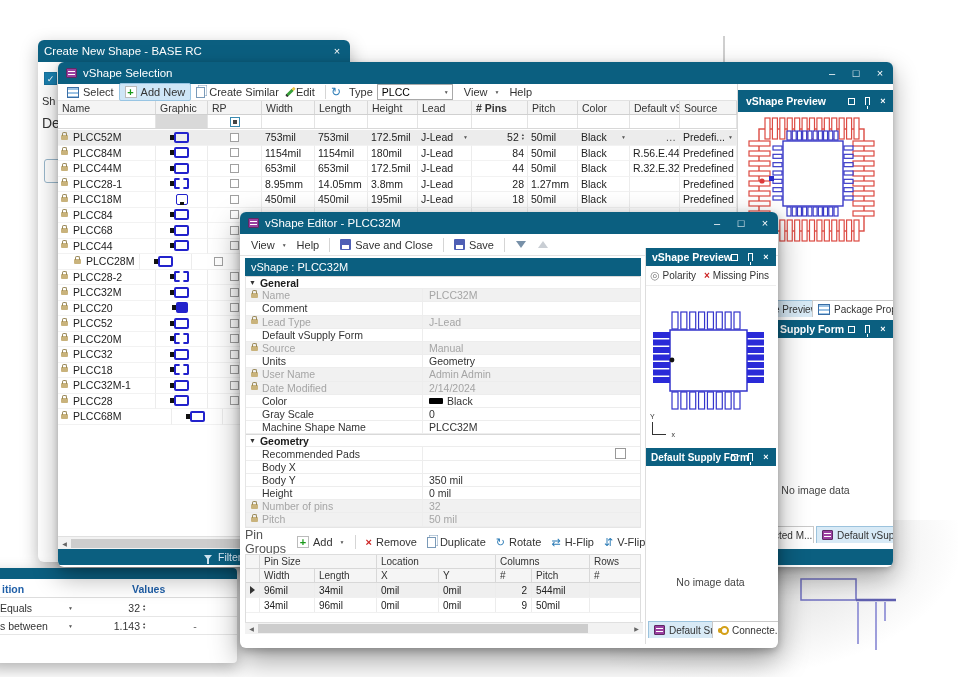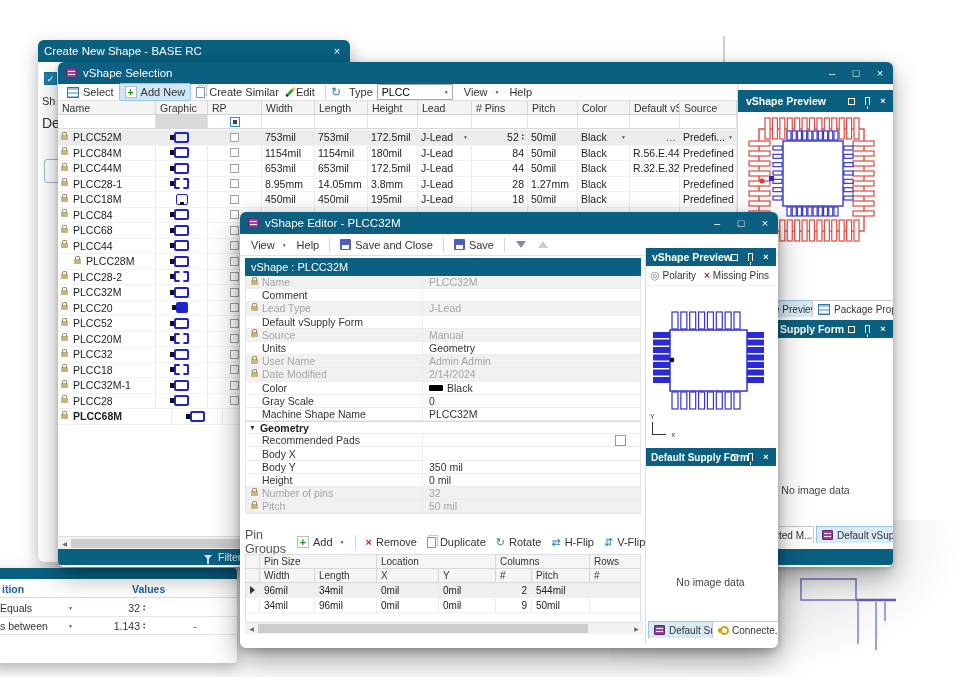--- a/index.html
+++ b/index.html
@@ -192,21 +192,21 @@
     </div>
 
     <div class="th" style="top:39px;">
       <div style="width:98px;">Name</div>
       <div style="width:52px;">Graphic</div>
       <div style="width:54px;">RP</div>
       <div style="width:53px;">Width</div>
       <div style="width:53px;">Length</div>
       <div style="width:50px;">Height</div>
       <div style="width:54px;">Lead</div>
-      <div style="width:56px;"># Pins</div>
+      <div style="width:56px;font-weight:bold;"># Pins</div>
       <div style="width:50px;">Pitch</div>
       <div style="width:52px;">Color</div>
       <div style="width:50px;">Default vS...</div>
       <div style="width:57px;">Source</div>
     </div>
 
     <div class="frow" style="top:53px;">
       <div style="width:98px;"></div>
       <div style="width:52px;background:#d9d9d9;"></div>
       <div style="width:54px;">
@@ -367,21 +367,21 @@
           <div style="width: 53px;"></div>
           <div style="width: 50px;"></div>
           <div style="width: 54px;"></div>
           <div style="width: 56px; justify-content: flex-end;"></div>
           <div style="width: 50px;"></div>
           <div style="width: 52px;"></div>
           <div style="width: 50px;"></div>
           <div style="width: 57px;"></div>
         </div>
         <div class="trow">
-          <div style="width: 98px; padding-left: 16px;"><span class="lock" style="margin-right: 5px;"></span>PLCC28M</div>
+          <div style="width: 82px; padding-left: 16px;"><span class="lock" style="margin-right: 5px;"></span>PLCC28M</div>
           <div style="width: 52px;">
             <span class="gicon solid"></span>
           </div>
           <div style="width: 54px; justify-content: center;">
             <span class="cb"></span>
           </div>
           <div style="width: 53px;"></div>
           <div style="width: 53px;"></div>
           <div style="width: 50px;"></div>
           <div style="width: 54px;"></div>
@@ -547,21 +547,21 @@
           <div style="width: 53px;"></div>
           <div style="width: 50px;"></div>
           <div style="width: 54px;"></div>
           <div style="width: 56px; justify-content: flex-end;"></div>
           <div style="width: 50px;"></div>
           <div style="width: 52px;"></div>
           <div style="width: 50px;"></div>
           <div style="width: 57px;"></div>
         </div>
         <div class="trow">
-          <div style="width: 118px; font-weight: bold;"><span class="lock" style="margin-right: 5px;"></span>PLCC68M</div>
+          <div style="width: 118px;"><span class="lock" style="margin-right: 5px;"></span>PLCC68M</div>
           <div style="width: 52px;">
             <span class="gicon solid"></span>
           </div>
           <div style="width: 54px; justify-content: center;">
             <span class="cb"></span>
           </div>
           <div style="width: 53px;"></div>
           <div style="width: 53px;"></div>
           <div style="width: 50px;"></div>
           <div style="width: 54px;"></div>
@@ -745,20 +745,21 @@
       <span class="sep"></span>
       <span class="arrow-dn" style="margin:0 6px;"></span>
       <span class="arrow-up" style="margin:0 6px;"></span>
     </div>
 
     <div class="abs" style="left:5px;top:46px;width:396px;height:18px;background:#0b5f80;color:#fff;font-size:11px;display:flex;align-items:center;">
       <span style="margin-left:6px;">vShape : PLCC32M</span>
     </div>
 
     <div class="abs" id="prop-rows" style="left:5px;top:64px;width:396px;border:1px solid #e5e5e5;border-top:none;">
+        <div class="prow group"><span class="gtri">▼</span>General</div>
         <div class="prow locked">
           <div class="lbl"><div class="lk">
               <span class="lock"></span>
             </div>Name</div>
           <div class="val">PLCC32M</div>
         </div>
         <div class="prow">
           <div class="lbl"><div class="lk"></div>Comment</div>
           <div class="val"></div>
         </div>

